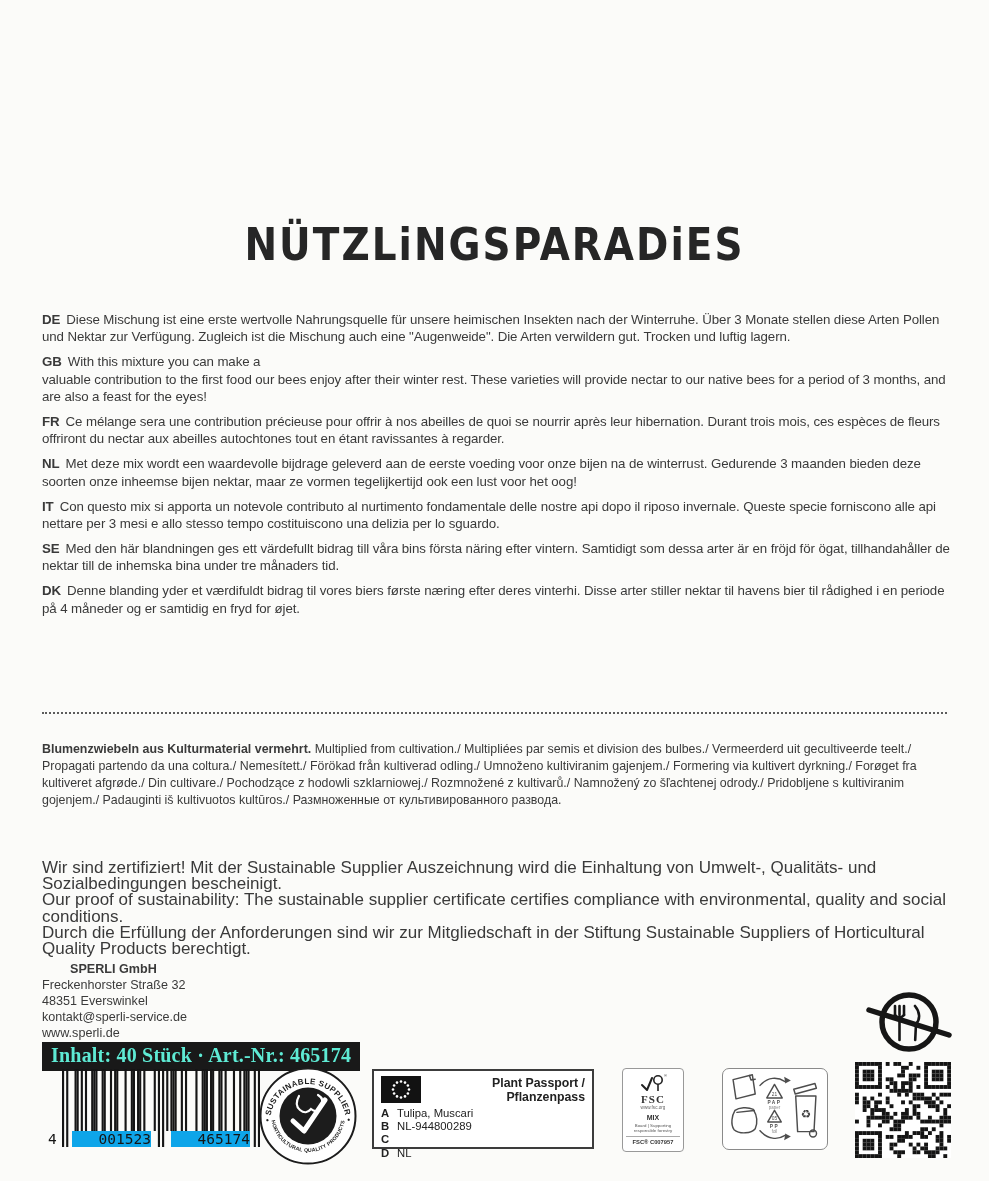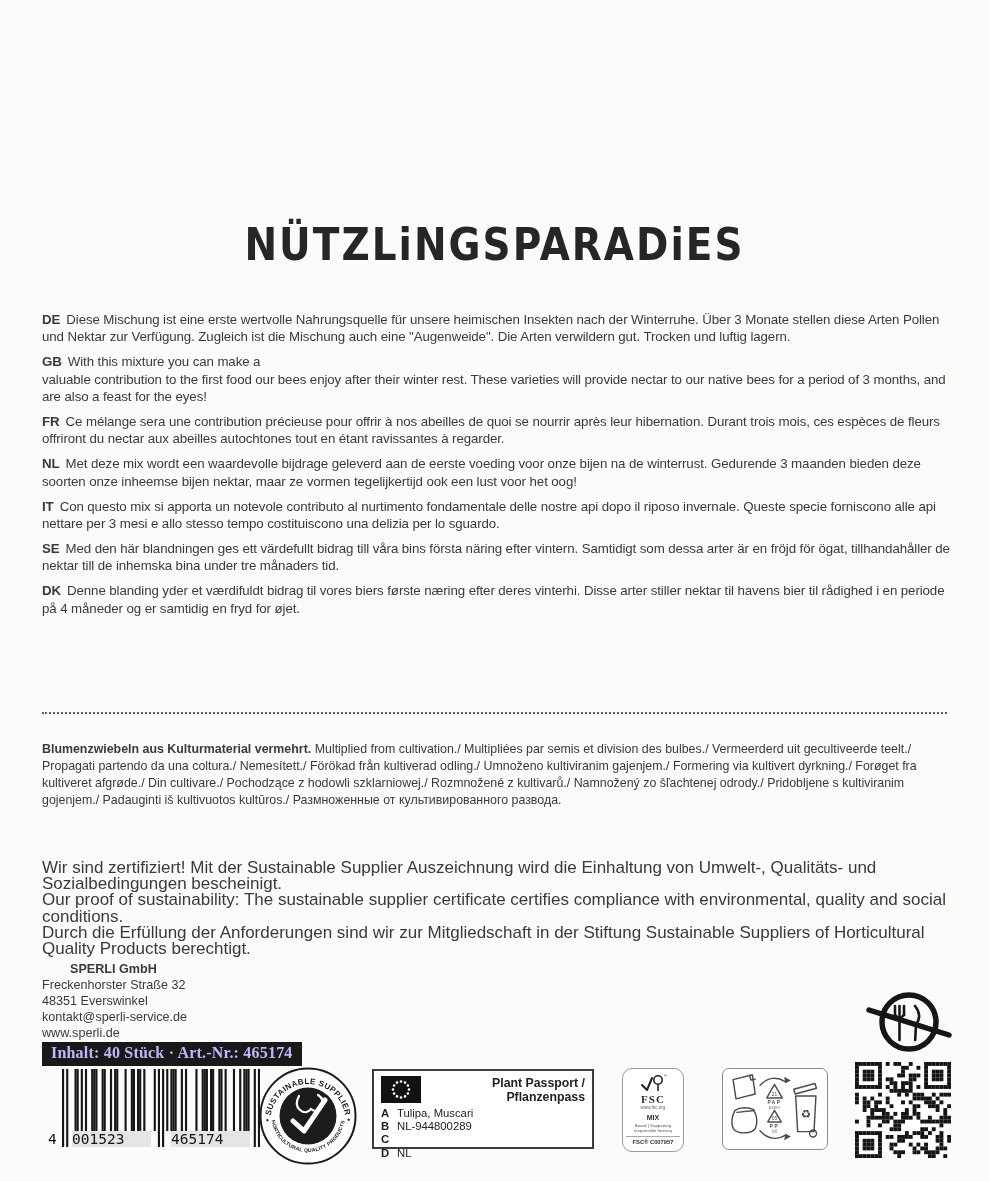--- a/index.html
+++ b/index.html
@@ -11,41 +11,41 @@
   .descriptions{position:absolute;top:311px;left:42px;width:908px;}
   .desc{margin:0 0 7.5px;font-size:13.3px;line-height:17.4px;letter-spacing:-0.1px;}
   .desc b{padding-right:6px;margin-top:44px;}
   .desc span{white-space:pre-line;text-align:center;}
   .dotted{position:absolute;top:712px;left:42px;width:905px;border-top:2px dotted #5c5c5c;}
   .propagation{position:absolute;top:729px;left:42px;width:908px;font-size:12.4px;line-height:16.9px;}
   .certification{position:absolute;top:860px;left:42px;width:908px;}
   .certification p{margin:0;font-size:17px;line-height:16.2px;}
   .company{position:absolute;top:961px;left:42px;font-size:12.6px;line-height:16px;}
   .company .name{font-weight:bold;margin-left:28px;}
-  .content-bar{position:absolute;top:1042px;left:42px;background:#191919;color:#c4b5fd;
-               font-family:"Liberation Serif",serif;font-weight:bold;font-size:16px;
+  .content-bar{position:absolute;top:1042px;left:42px;background:#191919;color:#5eead4;
+               font-family:"Liberation Serif",serif;font-weight:bold;font-size:20px;
                padding:2px 9px 4px;letter-spacing:0.2px;}
   .barcode{position:absolute;top:1069px;left:48px;width:214px;height:78px;}
   .barcode svg{position:absolute;left:14px;top:0;}
   .barcode .nums{position:absolute;left:14px;bottom:0;width:198px;display:flex;
                  font-family:"DejaVu Sans Mono",monospace;font-size:14.5px;color:#151515;}
-  .barcode .nums span{flex:1;text-align:left;background:#e5e5e5;margin:0 10px;}
+  .barcode .nums span{flex:1;text-align:right;background:#0ea5e9;margin:0 10px;}
   .barcode .lead{position:absolute;left:0;bottom:0;font-family:"DejaVu Sans Mono",monospace;
                  font-size:14.5px;color:#151515;}
   .stamp{position:absolute;top:1066px;left:258px;width:100px;height:100px;}
   .passport{position:absolute;top:1069px;left:372px;width:222px;height:80px;
             border:2px solid #3c3c3c;background:#fff;box-sizing:border-box;padding:5px 7px 4px;}
   .passport .hdr{display:flex;align-items:flex-start;}
   .passport .hdr svg{flex:0 0 auto;}
   .passport .ptitle{flex:1;text-align:right;font-weight:bold;font-size:12.3px;color:#222;}
   .passport .rows{margin-top:3px;font-size:11.3px;color:#222;}
   .passport .prow{display:flex;line-height:13.2px;}
   .passport .prow b{width:16px;}
   .fsc{position:absolute;top:1068px;left:622px;width:62px;height:84px;border:1px solid #999;
-       border-radius:10px;background:#fff;box-sizing:border-box;display:flex;flex-direction:column;
+       border-radius:4px;background:#fff;box-sizing:border-box;display:flex;flex-direction:column;
        align-items:center;padding:3px 2px 2px;color:#333;}
   .fsc .mark{font-family:"Liberation Serif",serif;font-weight:bold;font-size:11px;line-height:11px;letter-spacing:1px;}
   .fsc .url{font-size:4.6px;color:#666;line-height:6px;}
   .fsc .mix{font-weight:bold;font-size:7px;line-height:9px;margin-top:2px;}
   .fsc .desc2{font-size:4.4px;text-align:center;line-height:5.4px;margin-top:1px;color:#555;}
   .fsc .lic{font-weight:bold;font-size:5.8px;border-top:1px solid #aaa;width:54px;text-align:center;
             padding-top:2px;margin-top:2px;}
   .recycle{position:absolute;top:1068px;left:722px;width:106px;height:82px;border:1.5px solid #8a8a8a;
            border-radius:7px;background:#fff;box-sizing:border-box;}
   .qr{position:absolute;top:1062px;left:855px;width:96px;height:96px;background:#fff;}

